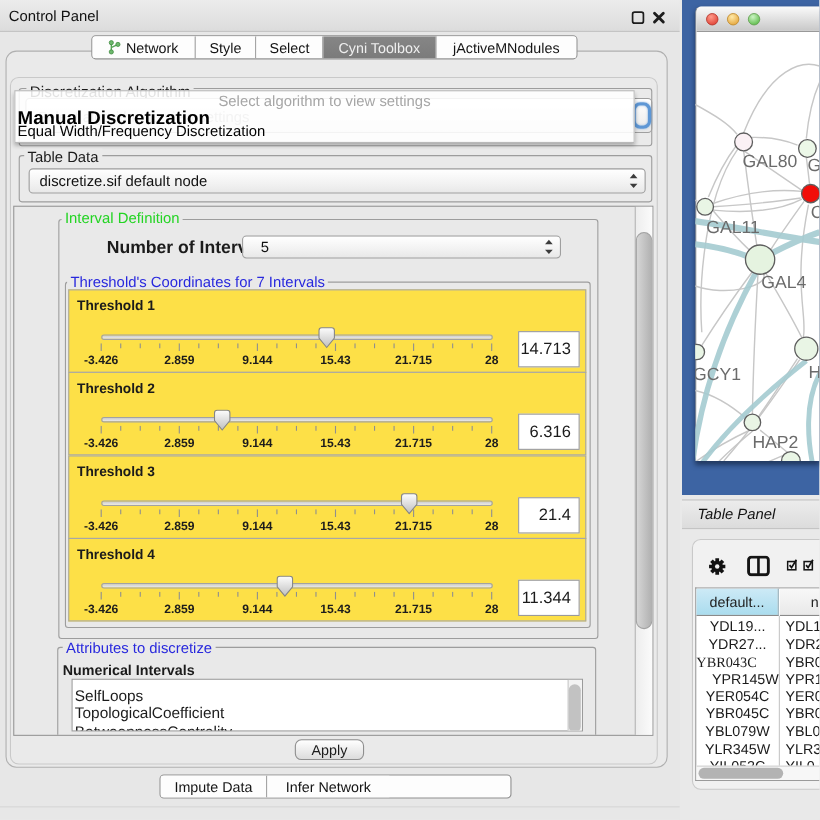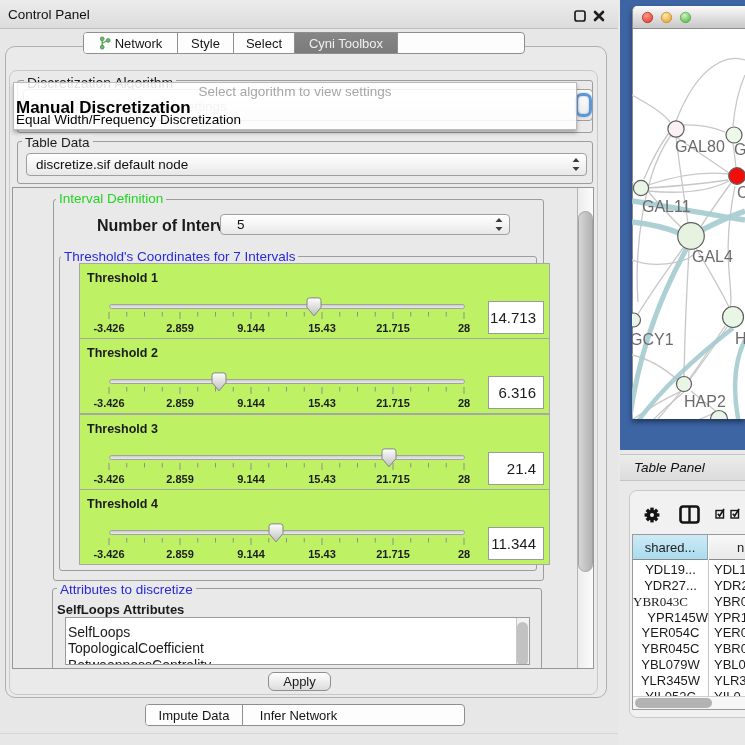--- a/index.html
+++ b/index.html
@@ -8,21 +8,21 @@
 .abs { position:absolute; }
 .grouplabel { position:absolute; font-size:13.5px; font-weight:normal; background:#e9e9e9; padding:0 3px; line-height:13px; }
 .groupbox { position:absolute; border:1px solid #9d9d9d; border-radius:3px; }
 .combo { position:absolute; border:1px solid #9f9f9f; border-radius:4px; background:linear-gradient(#ffffff,#f2f2f2 60%,#e8e8e8); }
 .combotext { position:absolute; font-size:13.5px; color:#111; }
 .seg { height:100%; display:flex; align-items:center; justify-content:center; font-size:13px; border-right:1px solid #8f8f8f; background:#fdfdfd; color:#141414; }
 .seg.dark { background:linear-gradient(#868686,#7b7b7b); color:#efefef; }
 .tickline { stroke:#8f8f8f; stroke-width:1; }
 .tlabel { position:absolute; font-size:11px; font-weight:bold; color:#1c1c1c; transform:translateX(-50%); }
 .valbox { position:absolute; width:56px; height:33px; background:#fff; border:1px solid #9a9a9a; font-size:15px; text-align:right; padding-right:7px; line-height:31px; }
-.thbox { position:absolute; left:79px; width:471px; height:76px; background:#bef264; border:1px solid #a7a7a7; }
+.thbox { position:absolute; left:62px; width:471px; height:76px; background:#fde047; border:1px solid #a7a7a7; }
 .thtitle { position:absolute; left:7px; top:7px; font-size:12.5px; font-weight:bold; }
 .track { position:absolute; left:29px; top:40px; width:356px; height:5px; background:linear-gradient(#cccccc,#ebebeb); border:1px solid #a2a2a2; border-radius:3px; }
 .rowtext { position:absolute; font-size:13px; color:#1b1b1b; }
 </style>
 </head>
 <body>
 
 <div class="abs" style="left:0;top:0;width:618px;height:745px;background:#e7e7e7;"></div>
 <div class="abs" style="left:0;top:0;width:618px;height:29px;background:linear-gradient(#ececec,#dcdcdc);border-bottom:1px solid #c0c0c0;"></div>
 <div class="abs" style="left:8px;top:7px;font-size:13.5px;color:#111;">Control Panel</div>
@@ -44,20 +44,21 @@
     <svg width="12" height="14" viewBox="0 0 12 14" style="margin-right:4px;">
         <path d="M3.2 3.5 V11 M3.5 7 L8.8 4.6" stroke="#57a557" stroke-width="1.3" fill="none"></path>
         <circle cx="3.2" cy="2.8" r="1.9" fill="#6db86d" stroke="#3d8a3d" stroke-width="0.7"></circle>
         <circle cx="3.2" cy="11.2" r="1.9" fill="#6db86d" stroke="#3d8a3d" stroke-width="0.7"></circle>
         <circle cx="9.2" cy="4.4" r="1.9" fill="#6db86d" stroke="#3d8a3d" stroke-width="0.7"></circle>
       </svg>
     Network</div>
   <div class="seg" style="width:56px;">Style</div>
   <div class="seg" style="width:61px;">Select</div>
   <div class="seg dark" style="width:103px;">Cyni Toolbox</div>
+  <div class="seg" style="width:128px;border-right:none;">jActiveMNodules</div>
 </div>
 
 <div class="groupbox" style="left:17px;top:80px;width:576px;height:53px;"></div>
 <div class="abs" style="left:24px;top:75px;font-size:14px;background:#eaeaea;padding:0 3px;">Discretization Algorithm</div>
 
 <div class="combo" style="left:23px;top:89px;width:570px;height:32px;"></div>
 <div class="abs" style="left:575px;top:93px;width:17px;height:24px;border:3px solid #5e97d5;border-radius:7px;box-shadow:0 0 2px rgba(94,151,213,0.7), inset 0 0 2px rgba(94,151,213,0.7);"></div>
 <div class="abs" style="left:34px;top:99px;font-size:13.5px;color:#9f9f9f;">Select algorithm to view settings</div>
 
 <div class="abs" style="left:13px;top:82px;width:564px;height:48px;background:rgba(255,255,255,0.87);border:1px solid #b9b9b9;box-shadow:0 3px 4px rgba(0,0,0,0.28);"></div>
@@ -246,21 +247,21 @@
   <div class="tlabel" style="left:242px;top:58px;">15.43</div>
   <div class="tlabel" style="left:313px;top:58px;">21.715</div>
   <div class="tlabel" style="left:384px;top:58px;">28</div>
   <div class="valbox" style="left:408px;top:37px;">11.344</div>
 </div>
 
 <div class="abs" style="left:12px;top:188px;width:565px;height:480px;overflow:hidden;pointer-events:none;">
   <div class="groupbox" style="left:40px;top:400px;width:490px;height:95px;"></div>
 </div>
 <div class="grouplabel" style="left:57px;top:583px;color:#2828dd;">Attributes to discretize</div>
-<div class="abs" style="left:57px;top:602px;font-size:13px;font-weight:bold;">SelfLoops Attributes</div>
+<div class="abs" style="left:57px;top:602px;font-size:13px;font-weight:bold;">Numerical Intervals</div>
 
 <div class="abs" style="left:65px;top:617px;width:465px;height:48px;background:#fff;border:1px solid #9a9a9a;overflow:hidden;">
   <div style="position:absolute;left:2px;top:6px;font-size:14px;">SelfLoops</div>
   <div style="position:absolute;left:2px;top:22px;font-size:14px;">TopologicalCoefficient</div>
   <div style="position:absolute;left:2px;top:39px;font-size:14px;">BetweennessCentrality</div>
   <div style="position:absolute;right:0;top:0;width:13px;height:48px;background:#f3f3f3;border-left:1px solid #c9c9c9;"></div>
   <div style="position:absolute;right:1px;top:4px;width:11px;height:44px;background:#c2c2c2;border-radius:6px;"></div>
 </div>
 
 <div class="abs" style="left:268px;top:672px;width:63px;height:19px;border:1px solid #8f8f8f;border-radius:6px;background:linear-gradient(#ffffff,#dcdcdc);text-align:center;font-size:13px;line-height:17px;">Apply</div>
@@ -380,21 +381,21 @@
 </svg>
 <svg class="abs" style="left:715px;top:508px;" width="26" height="11" viewBox="0 0 26 11">
   <rect x="1" y="2.5" width="7.5" height="7.5" fill="none" stroke="#141414" stroke-width="1.4"></rect>
   <path d="M2.8 5.8 L4.6 8 L9 0.8" fill="none" stroke="#141414" stroke-width="1.6"></path>
   <rect x="16" y="2.5" width="7.5" height="7.5" fill="none" stroke="#141414" stroke-width="1.4"></rect>
   <path d="M17.8 5.8 L19.6 8 L24 0.8" fill="none" stroke="#141414" stroke-width="1.6"></path>
 </svg>
 
 <div class="abs" style="left:632px;top:534px;width:113px;height:176px;background:#fff;border:1px solid #9a9a9a;border-right:none;overflow:hidden;">
 
-  <div style="position:absolute;left:0;top:0;width:75px;height:25px;background:linear-gradient(#cdeaf6,#aadcee);border-right:1px solid #8fa9b4;border-bottom:1px solid #8a8a8a;text-align:center;font-size:13px;line-height:25px;color:#222;">shared...</div>
+  <div style="position:absolute;left:0;top:0;width:75px;height:25px;background:linear-gradient(#cdeaf6,#aadcee);border-right:1px solid #8fa9b4;border-bottom:1px solid #8a8a8a;text-align:center;font-size:13px;line-height:25px;color:#222;">default...</div>
   <div style="position:absolute;left:76px;top:0;width:37px;height:25px;background:linear-gradient(#f8f8f8,#e9e9e9);border-bottom:1px solid #8a8a8a;font-size:13px;line-height:25px;padding-left:28px;color:#222;">n</div>
 
   <div style="position:absolute;left:75px;top:25px;width:1px;height:151px;background:#c6c6c6;"></div>
 
   <div class="rowtext" style="left:0;top:27px;width:75px;text-align:center;">YDL19...</div>
   <div class="rowtext" style="left:0;top:43px;width:75px;text-align:center;">YDR27...</div>
   <div class="rowtext" style="left:0;top:59px;width:75px;text-align:left;font-family:Liberation Serif, serif;">YBR043C</div>
   <div class="rowtext" style="left:0;top:75px;width:75px;text-align:right;">YPR145W</div>
   <div class="rowtext" style="left:0;top:90px;width:75px;text-align:center;">YER054C</div>
   <div class="rowtext" style="left:0;top:106px;width:75px;text-align:center;">YBR045C</div>

